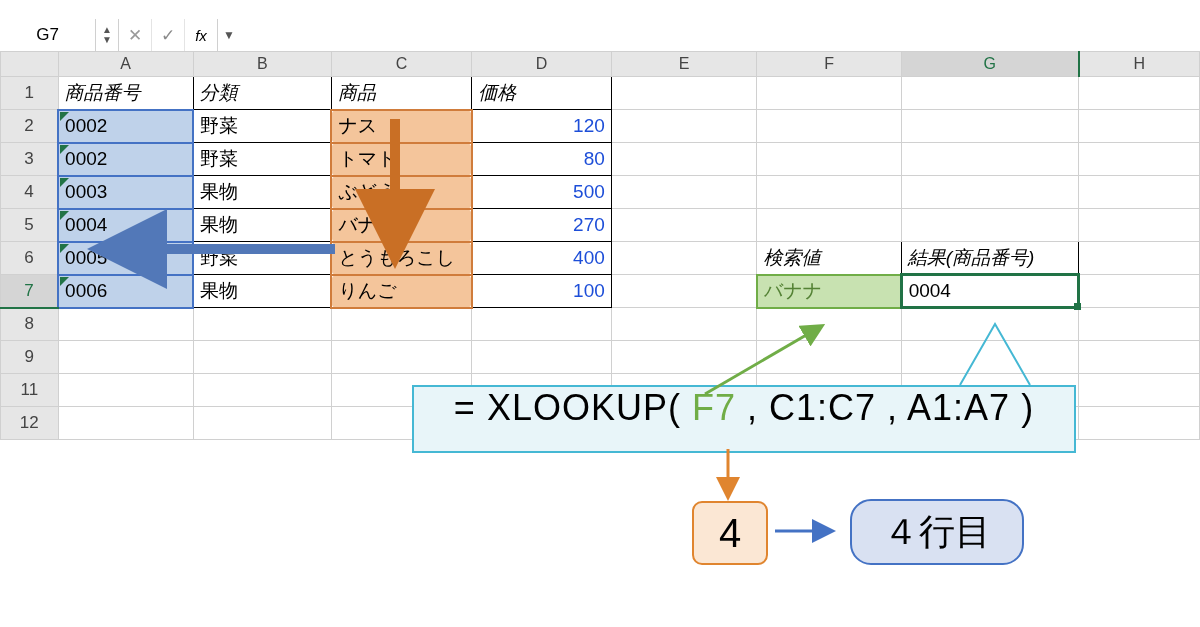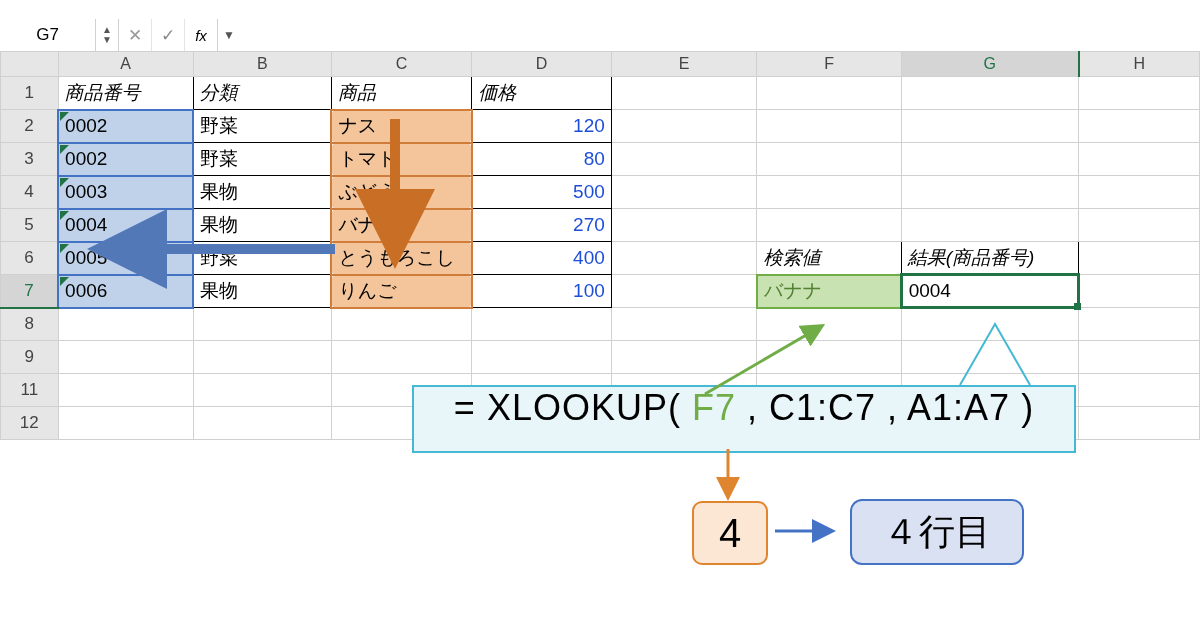--- a/index.html
+++ b/index.html
@@ -41,21 +41,21 @@
   .g7::after{content:"";position:absolute;right:-4px;bottom:-4px;width:7px;height:7px;background:#217346;}
   .tri{position:absolute;left:1px;top:1px;width:0;height:0;border-top:9px solid #217346;border-right:9px solid transparent;}
 
   
   .formula-box{position:absolute;left:412px;top:366px;width:660px;height:64px;
                background:#e8f5f9;border:2px solid #45b8d4;border-radius:0;
                display:flex;align-items:flex-start;justify-content:center;font-size:36px;letter-spacing:1px;}
   .formula-box .ftxt span.g{color:#70ad47;}
   .box4{position:absolute;left:692px;top:482px;width:72px;height:60px;border:2px solid #e0852f;border-radius:10px;
         background:#fbe7d4;display:flex;align-items:center;justify-content:center;font-size:40px;}
-  .box-row{position:absolute;left:850px;top:480px;width:170px;height:62px;border:2px solid #4472c4;border-radius:12px;
+  .box-row{position:absolute;left:850px;top:480px;width:170px;height:62px;border:2px solid #4472c4;border-radius:21px;
            background:#d9e1f2;display:flex;align-items:center;justify-content:center;font-size:36px;}
 
   
   svg.anno{position:absolute;overflow:visible;pointer-events:none;}
 </style>
 </head>
 <body>
 
 <div class="stage">
 

